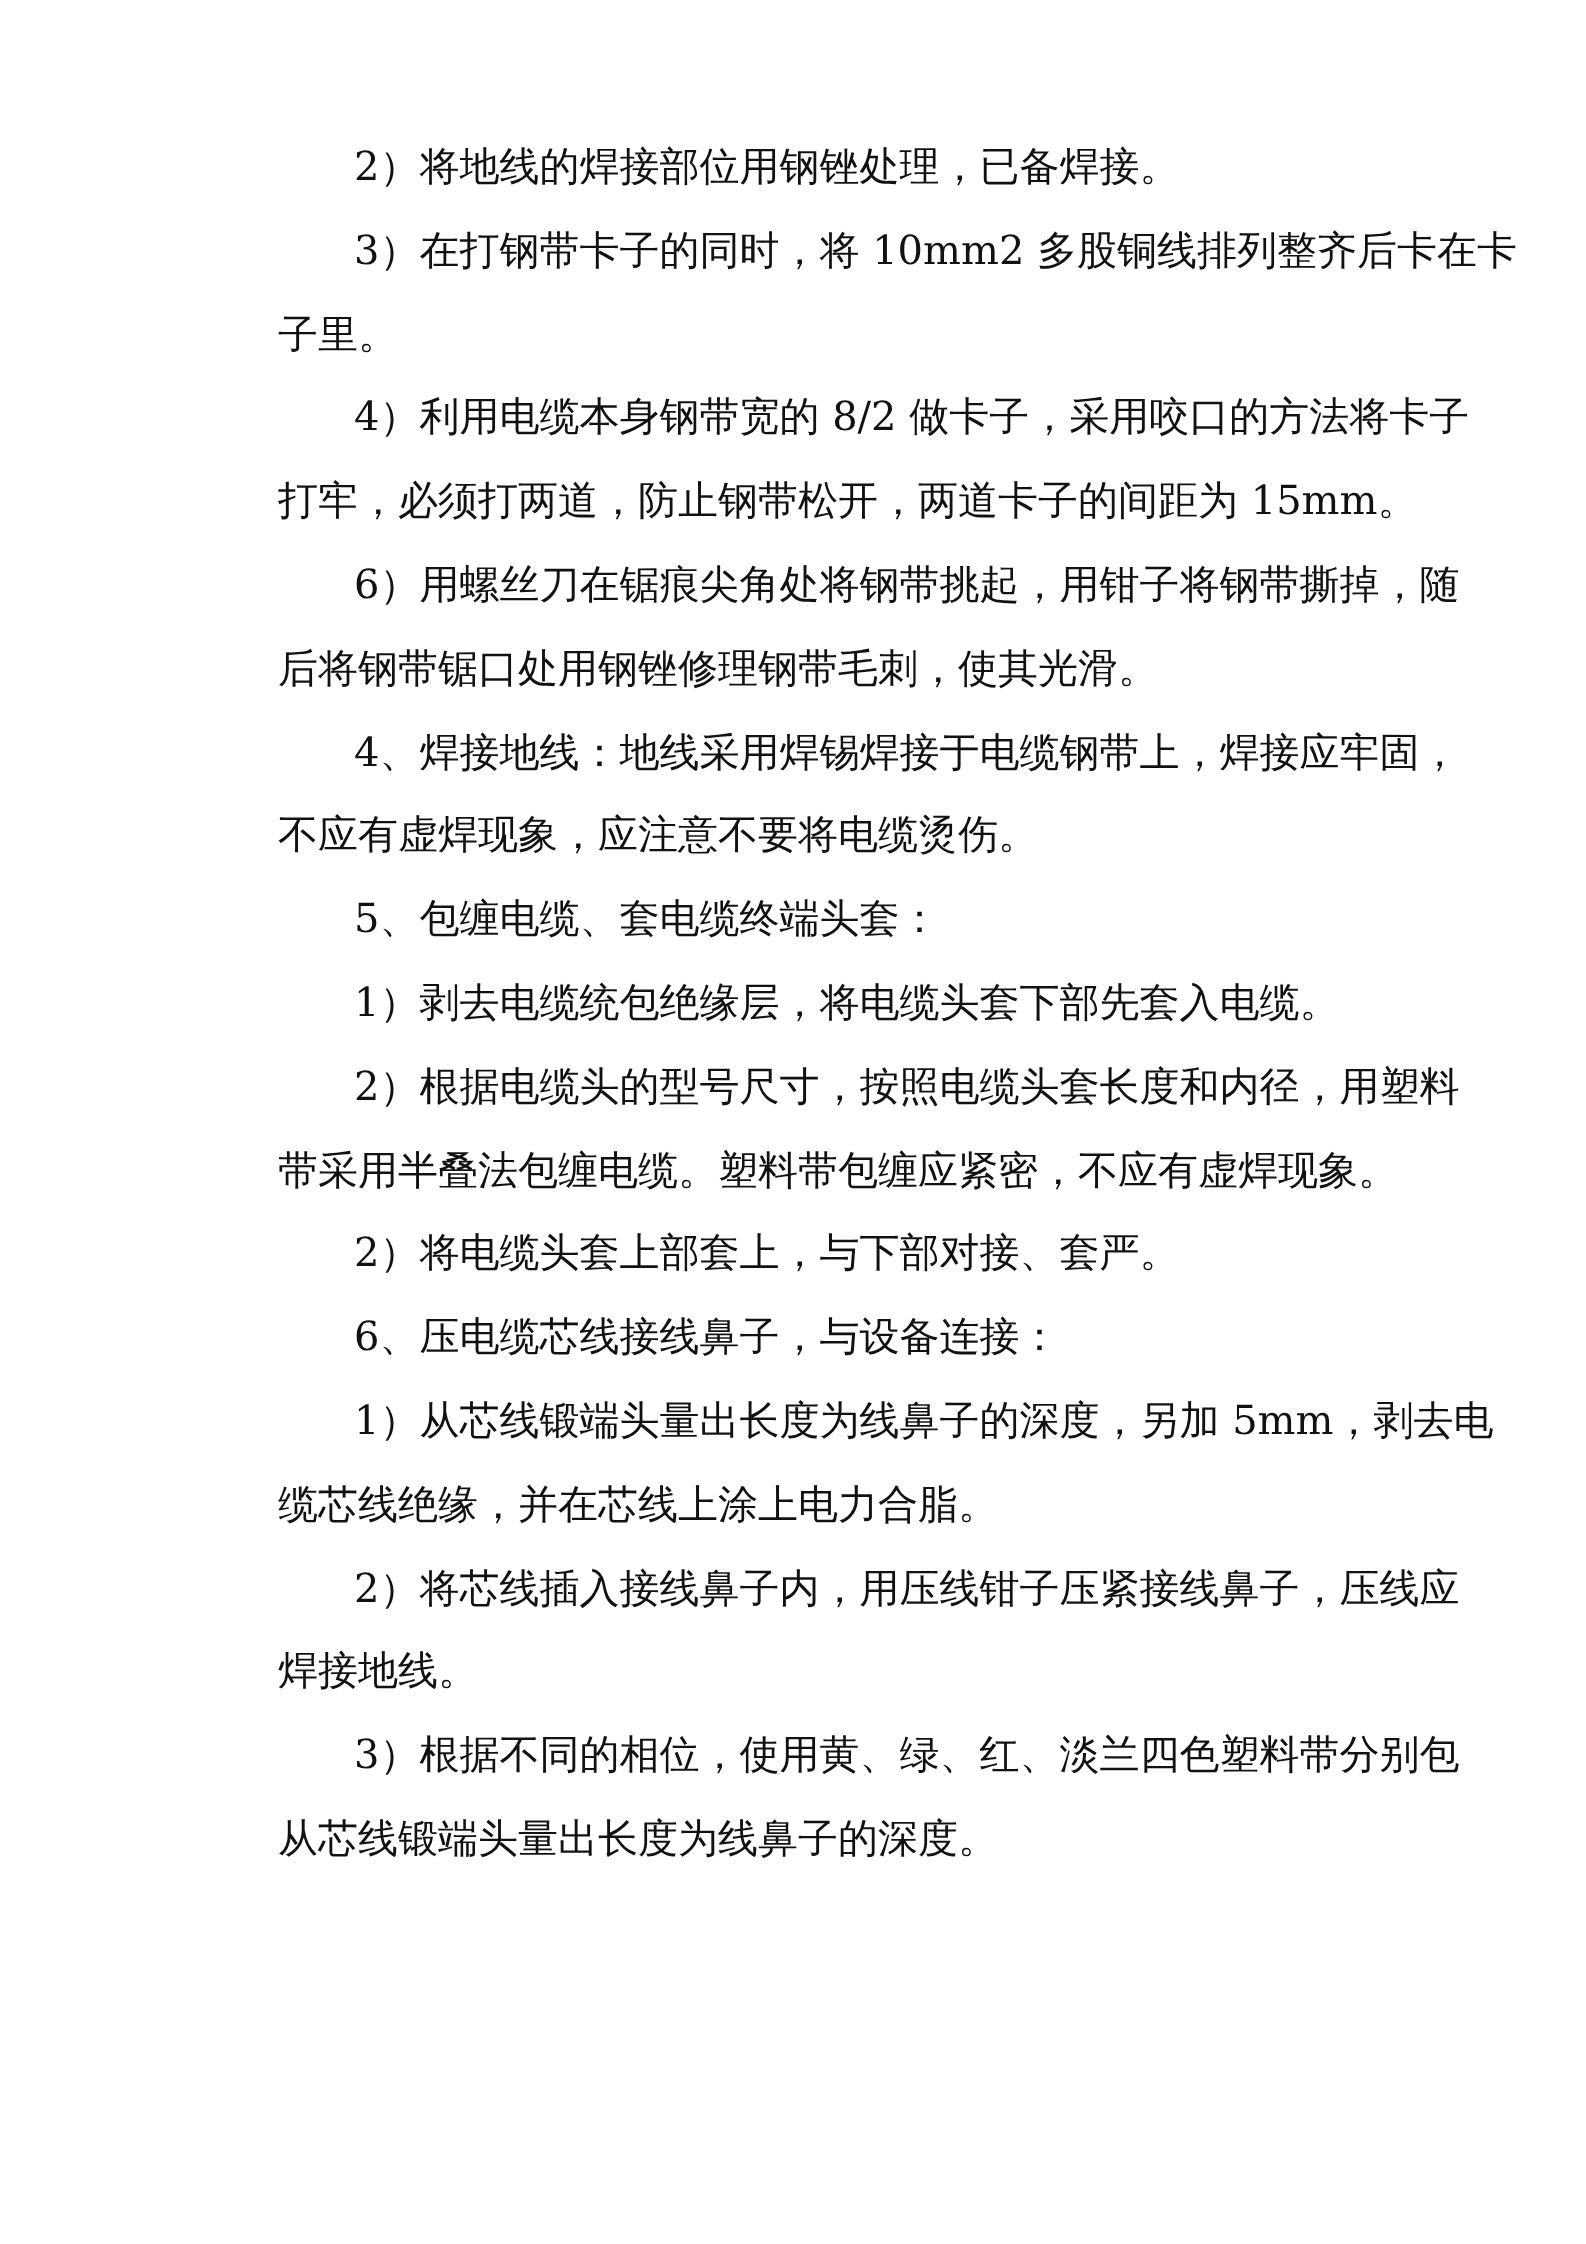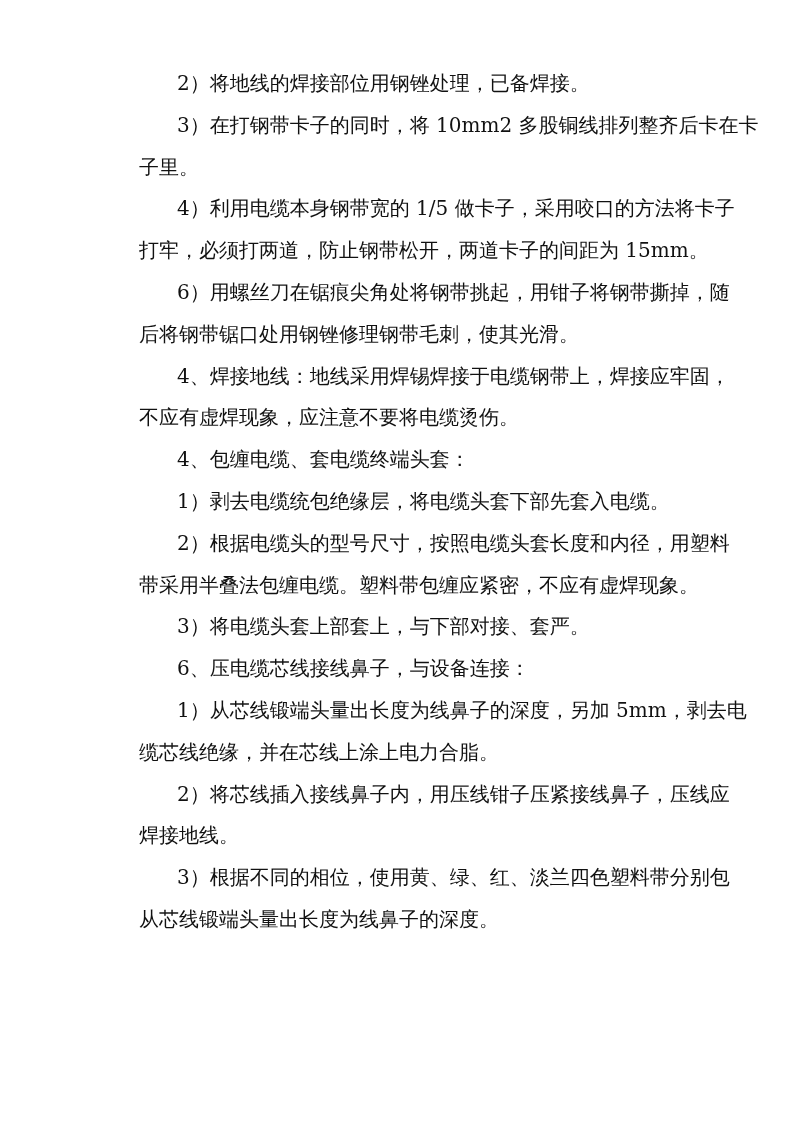--- a/index.html
+++ b/index.html
@@ -52,50 +52,50 @@
   <div class="para">
     <span class="line first last">2）将地线的焊接部位用钢锉处理，已备焊接。</span>
   </div>
 
   <div class="para">
     <span class="line first">3）在打钢带卡子的同时，将 10mm2 多股铜线排列整齐后卡在卡</span>
     <span class="line last">子里。</span>
   </div>
 
   <div class="para">
-    <span class="line first">4）利用电缆本身钢带宽的 1/5 做卡子，采用咬口的方法将卡子</span>
+    <span class="line first">4）利用电缆本身钢带宽的 8/2 做卡子，采用咬口的方法将卡子</span>
     <span class="line last">打牢，必须打两道，防止钢带松开，两道卡子的间距为 15mm。</span>
   </div>
 
 
   <div class="para">
     <span class="line first">6）用螺丝刀在锯痕尖角处将钢带挑起，用钳子将钢带撕掉，随</span>
     <span class="line last">后将钢带锯口处用钢锉修理钢带毛刺，使其光滑。</span>
   </div>
 
   <div class="para">
     <span class="line first">4、焊接地线：地线采用焊锡焊接于电缆钢带上，焊接应牢固，</span>
     <span class="line last">不应有虚焊现象，应注意不要将电缆烫伤。</span>
   </div>
 
   <div class="para">
-    <span class="line first last">4、包缠电缆、套电缆终端头套：</span>
+    <span class="line first last">5、包缠电缆、套电缆终端头套：</span>
   </div>
 
   <div class="para">
     <span class="line first last">1）剥去电缆统包绝缘层，将电缆头套下部先套入电缆。</span>
   </div>
 
   <div class="para">
     <span class="line first">2）根据电缆头的型号尺寸，按照电缆头套长度和内径，用塑料</span>
     <span class="line last">带采用半叠法包缠电缆。塑料带包缠应紧密，不应有虚焊现象。</span>
   </div>
 
   <div class="para">
-    <span class="line first last">3）将电缆头套上部套上，与下部对接、套严。</span>
+    <span class="line first last">2）将电缆头套上部套上，与下部对接、套严。</span>
   </div>
 
   <div class="para">
     <span class="line first last">6、压电缆芯线接线鼻子，与设备连接：</span>
   </div>
 
   <div class="para">
     <span class="line first">1）从芯线锻端头量出长度为线鼻子的深度，另加 5mm，剥去电</span>
     <span class="line last">缆芯线绝缘，并在芯线上涂上电力合脂。</span>
   </div>

